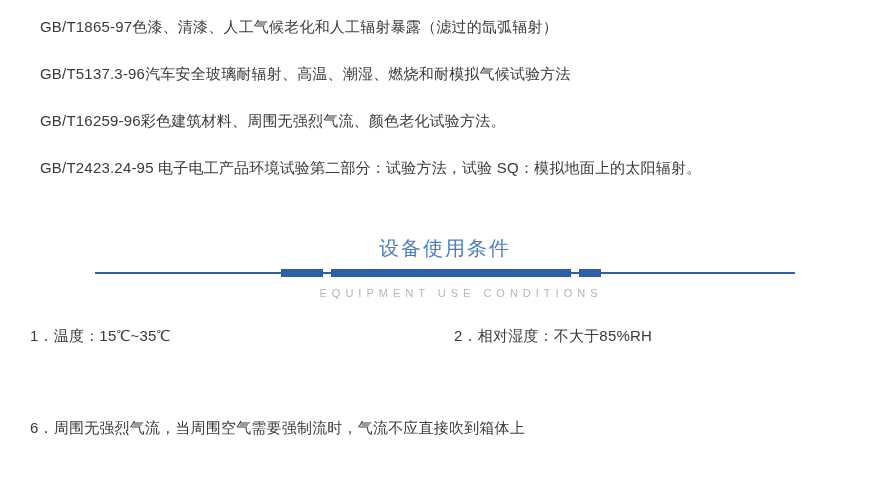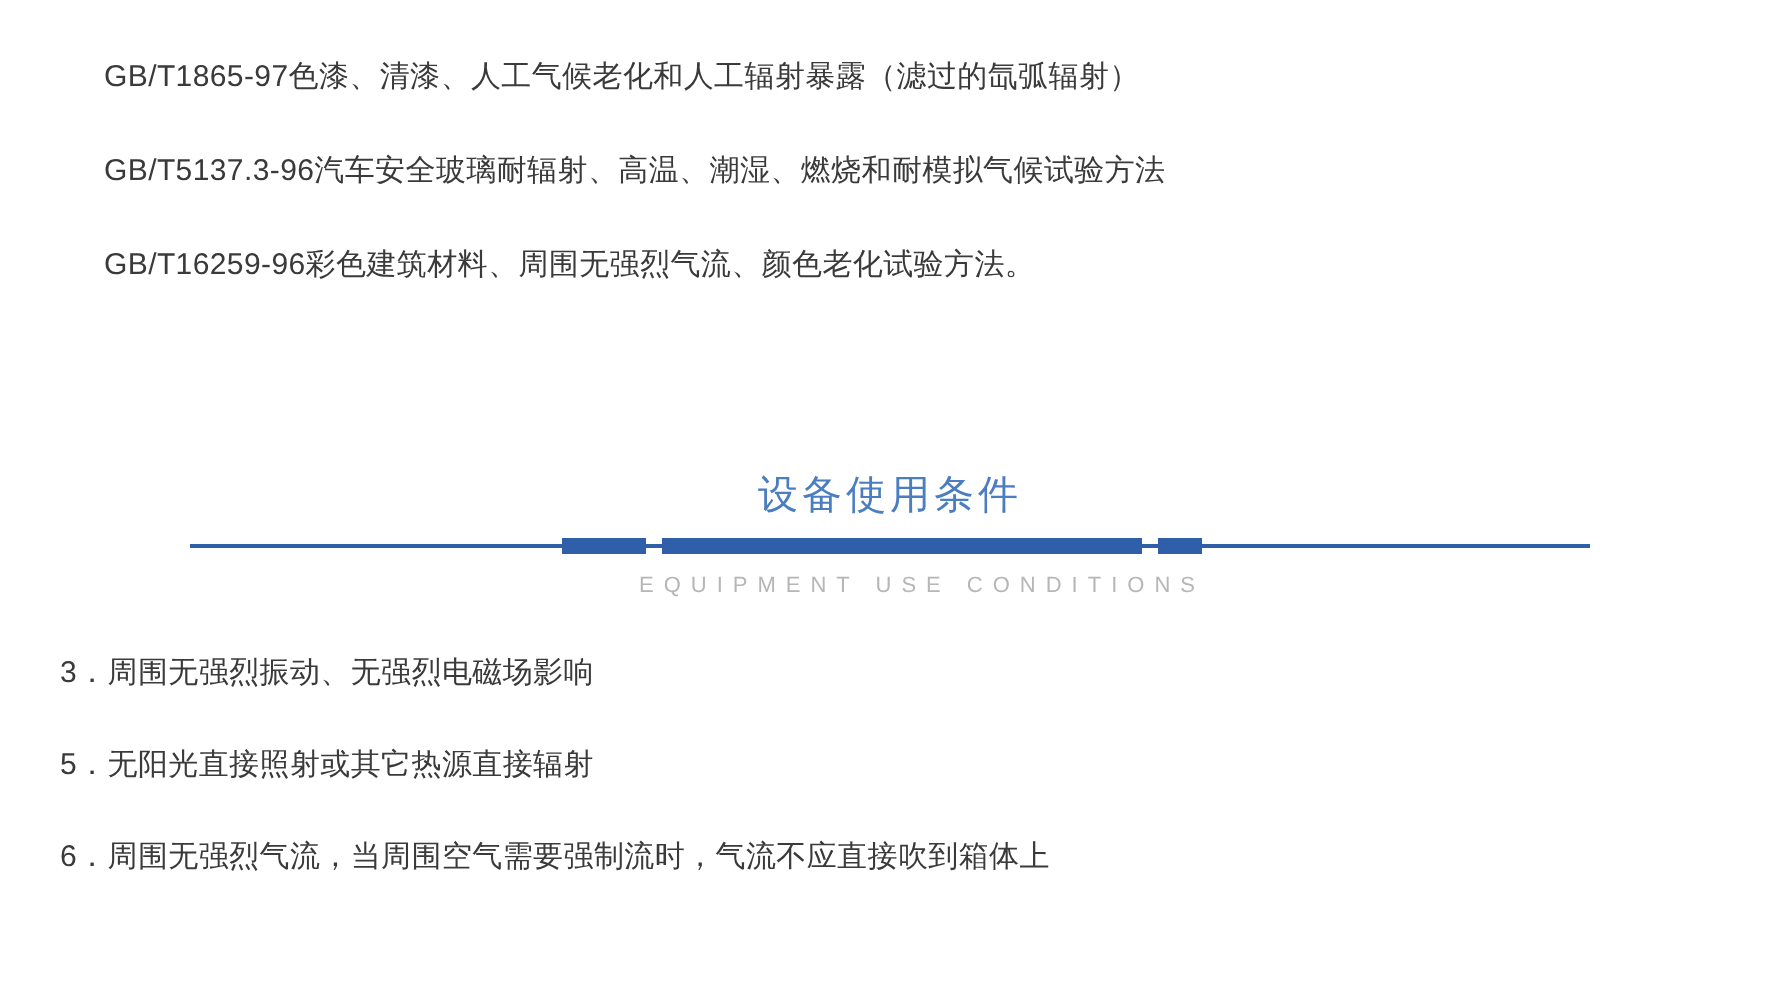--- a/index.html
+++ b/index.html
@@ -17,21 +17,21 @@
   .page {
     position: relative;
     width: 890px;
     height: 502px;
     box-sizing: border-box;
   }
 
   
   .standards {
     padding: 0;
-    margin: 16px;
+    margin: 4px;
     list-style: none;
     position: absolute;
     top: 0;
     left: 0;
     right: 0;
   }
   .standard-line {
     font-size: 15px;
     line-height: 1.5;
     color: #3a3a3a;
@@ -118,38 +118,39 @@
 </style>
 </head>
 <body>
 
 <div class="page">
 
   <ul class="standards">
     <li class="standard-line">GB/T1865-97色漆、清漆、人工气候老化和人工辐射暴露（滤过的氙弧辐射）</li>
     <li class="standard-line">GB/T5137.3-96汽车安全玻璃耐辐射、高温、潮湿、燃烧和耐模拟气候试验方法</li>
     <li class="standard-line">GB/T16259-96彩色建筑材料、周围无强烈气流、颜色老化试验方法。</li>
+    <li class="standard-line">GB/T2423.24-95 电子电工产品环境试验第二部分：试验方法，试验 SQ：模拟地面上的太阳辐射。</li>
   </ul>
 
   <div class="section-head">
     <h2 class="section-title-cn">设备使用条件</h2>
     <div class="divider-wrap">
       <div class="divider-line"></div>
       <div class="divider-seg seg-a"></div>
       <div class="divider-seg seg-b"></div>
       <div class="divider-seg seg-c"></div>
     </div>
     <div class="section-title-en">EQUIPMENT USE CONDITIONS</div>
   </div>
 
   <div class="conditions">
     <div class="cond-row">
-      <div class="cond-item cond-left">3．周围无强烈振动、无强烈电磁场影响</div>
+      <div class="cond-item cond-left">1．温度：15℃~35℃</div>
+      <div class="cond-item cond-right">2．相对湿度：不大于85%RH</div>
     </div>
     <div class="cond-row">
-      <div class="cond-item cond-full">5．无阳光直接照射或其它热源直接辐射</div>
     </div>
     <div class="cond-row">
       <div class="cond-item cond-full">6．周围无强烈气流，当周围空气需要强制流时，气流不应直接吹到箱体上</div>
     </div>
   </div>
 
 </div>
 
 </body></html>

